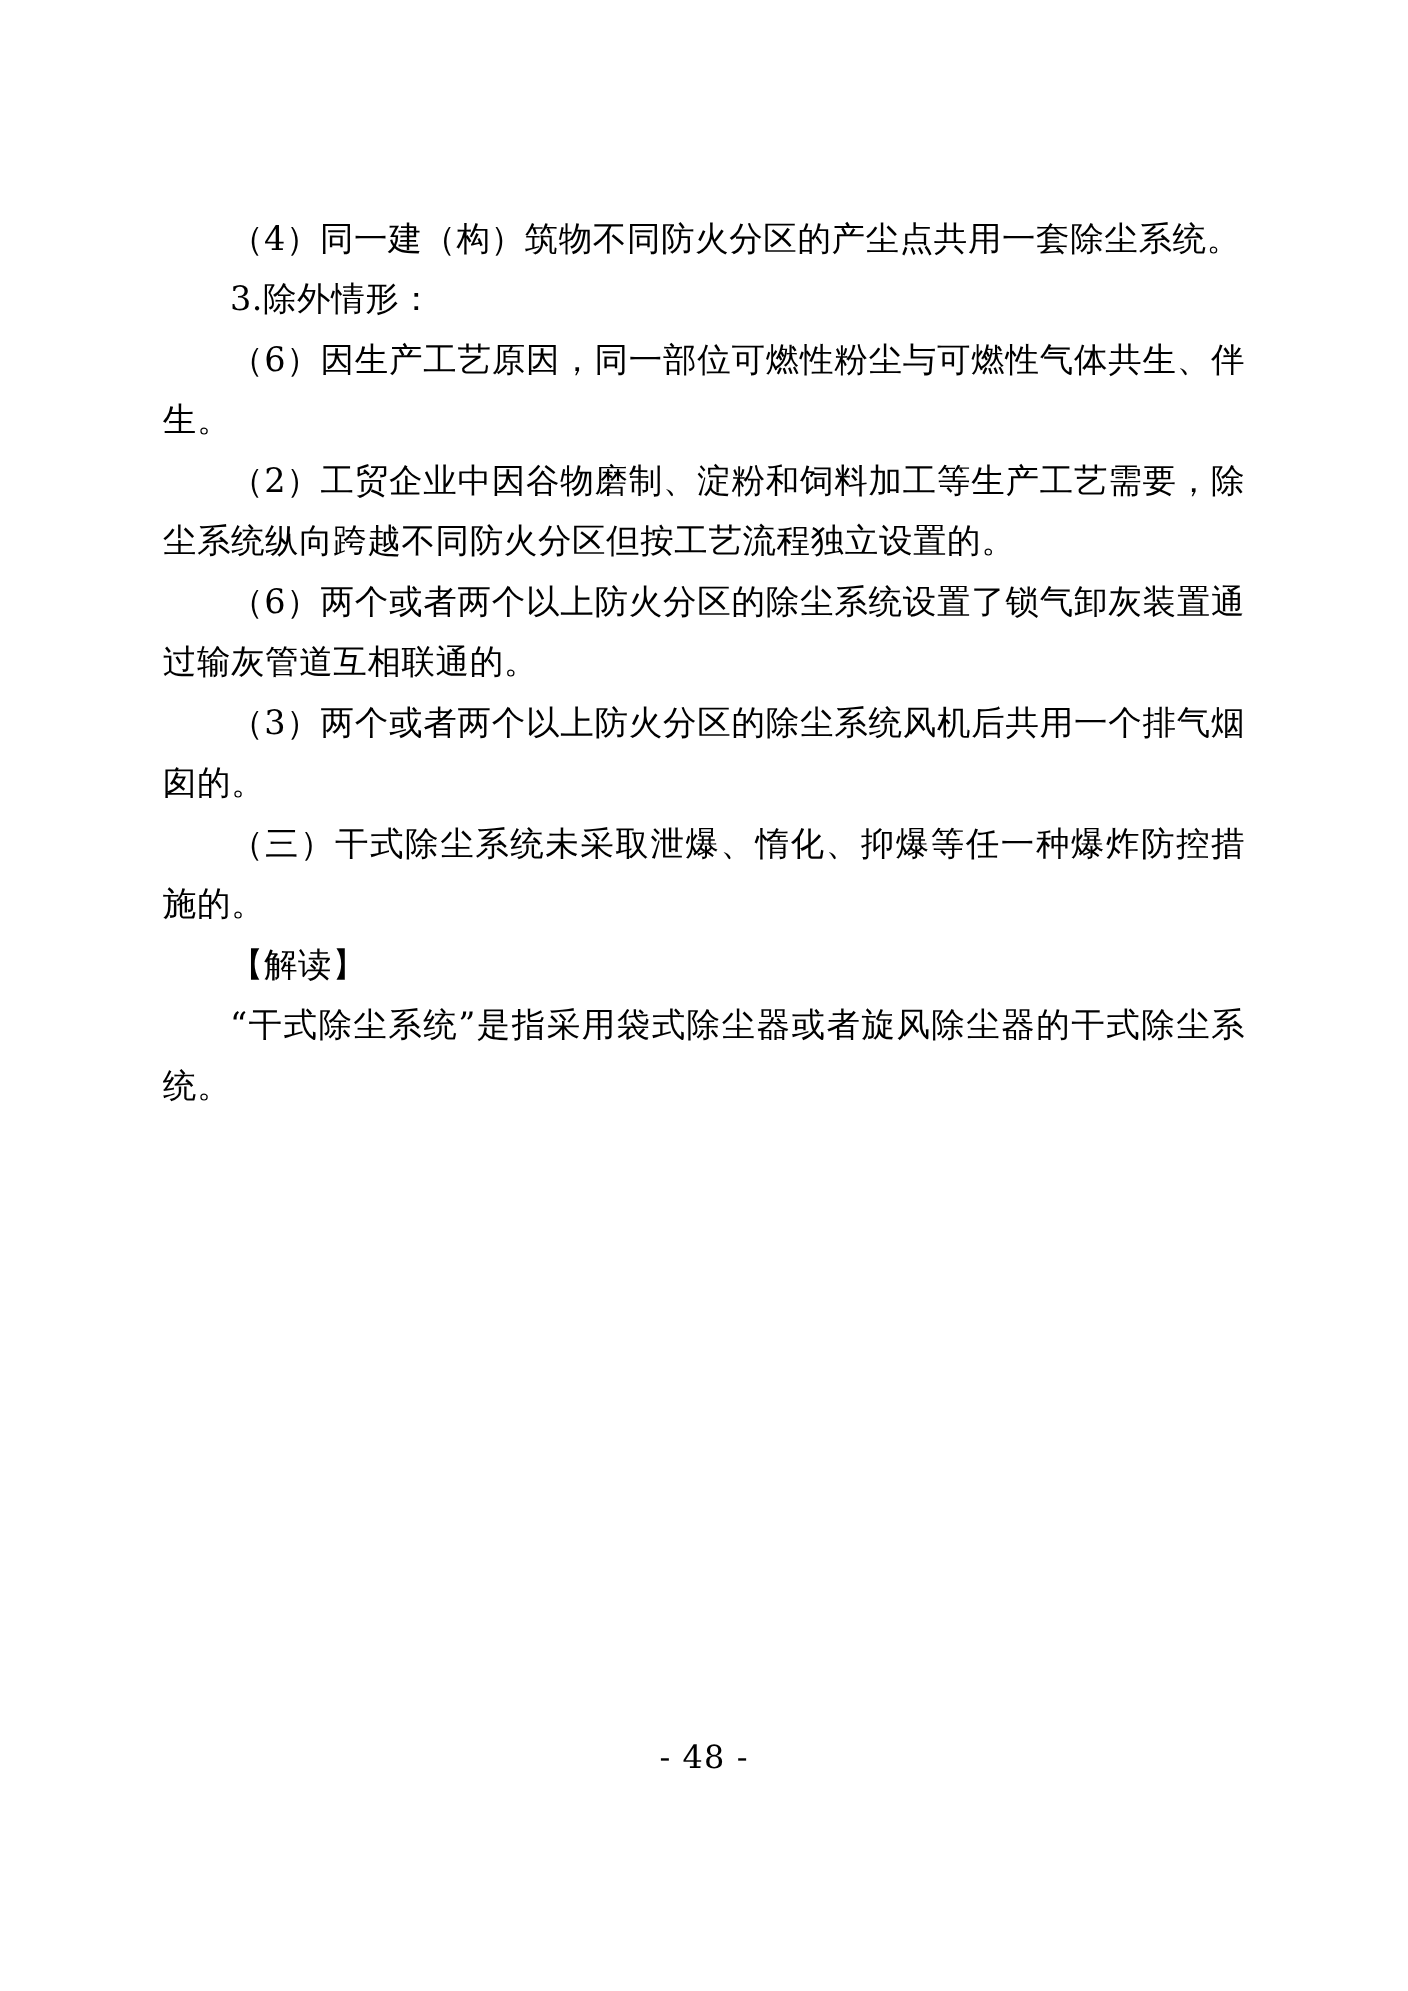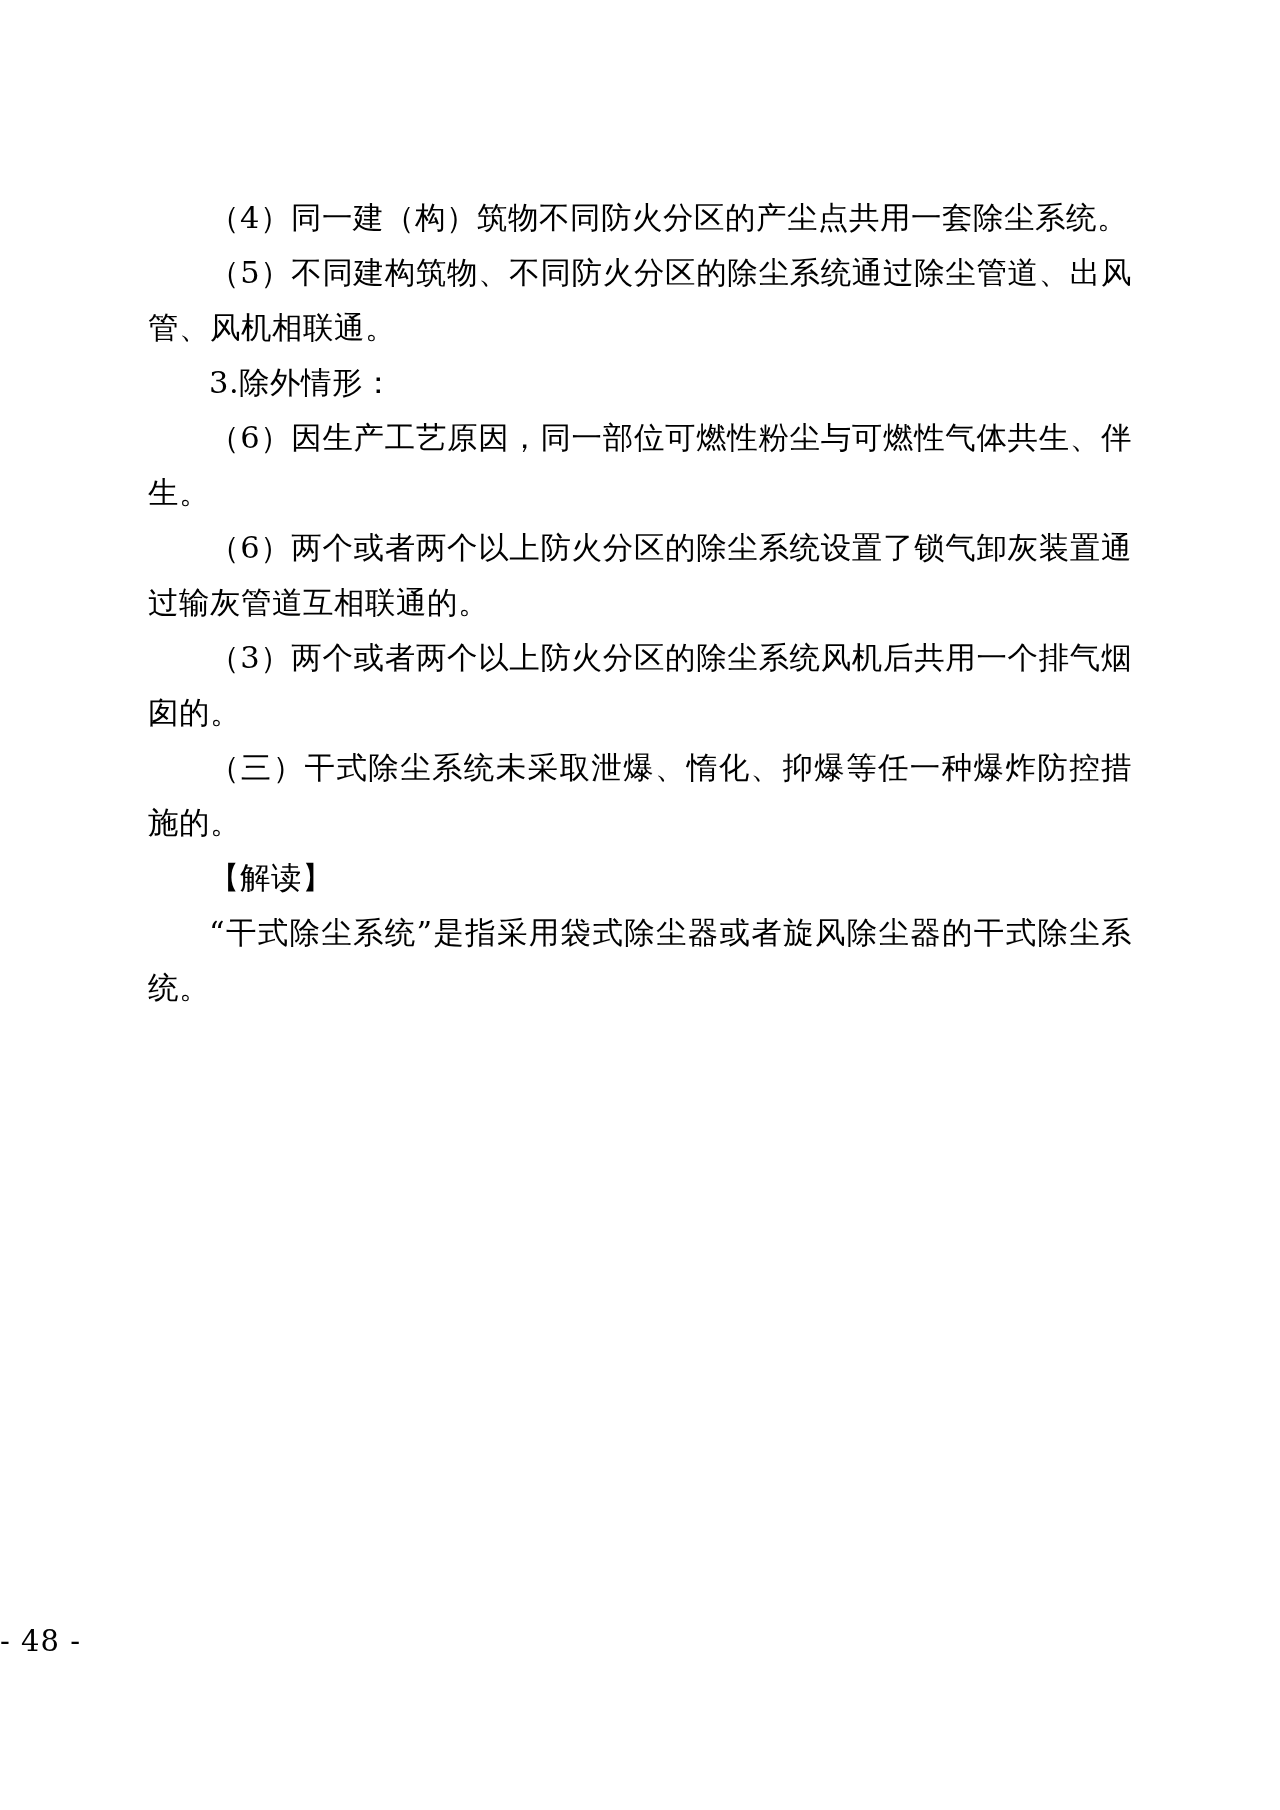--- a/index.html
+++ b/index.html
@@ -34,38 +34,38 @@
   }
   p.indent {
     text-indent: 61px;
   }
   p.bold {
     font-weight: normal;
   }
   .footer {
     position: absolute;
     left: 0;
-    top: 1624px;
+    top: 1580px;
     width: 1280px;
-    text-align: left;
+    text-align: center;
     font-size: 29px;
     font-family: "DejaVu Serif", "Liberation Serif", serif;
     letter-spacing: 1px;
   }
 </style>
 </head>
 <body>
 
 <div class="page">
 
   <div class="content">
     <p class="indent">（4）同一建（构）筑物不同防火分区的产尘点共用一套除尘系统。</p>
-    <p class="indent">（5）不同建构筑物、不同防火分区的除尘系统通过除尘管道、出风管、风机相联通。</p>
     <p class="indent bold">3.除外情形：</p>
     <p class="indent">（6）因生产工艺原因，同一部位可燃性粉尘与可燃性气体共生、伴生。</p>
+    <p class="indent">（2）工贸企业中因谷物磨制、淀粉和饲料加工等生产工艺需要，除尘系统纵向跨越不同防火分区但按工艺流程独立设置的。</p>
     <p class="indent">（6）两个或者两个以上防火分区的除尘系统设置了锁气卸灰装置通过输灰管道互相联通的。</p>
     <p class="indent">（3）两个或者两个以上防火分区的除尘系统风机后共用一个排气烟囱的。</p>
     <p class="indent bold">（三）干式除尘系统未采取泄爆、惰化、抑爆等任一种爆炸防控措施的。</p>
     <p class="indent">【解读】</p>
     <p class="indent">“干式除尘系统”是指采用袋式除尘器或者旋风除尘器的干式除尘系统。</p>
   </div>
 
   <div class="footer">- 48 -</div>
 
 </div>

